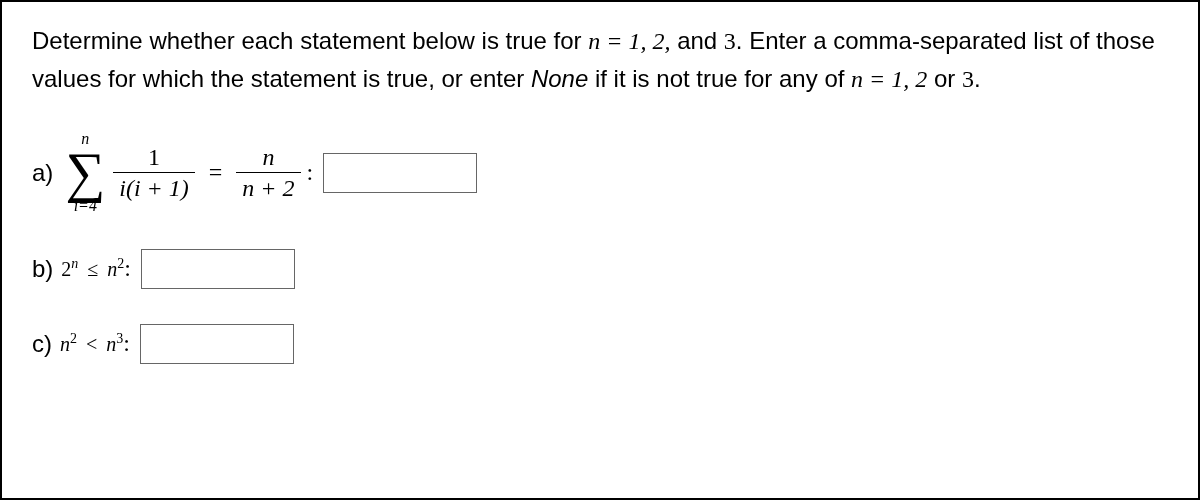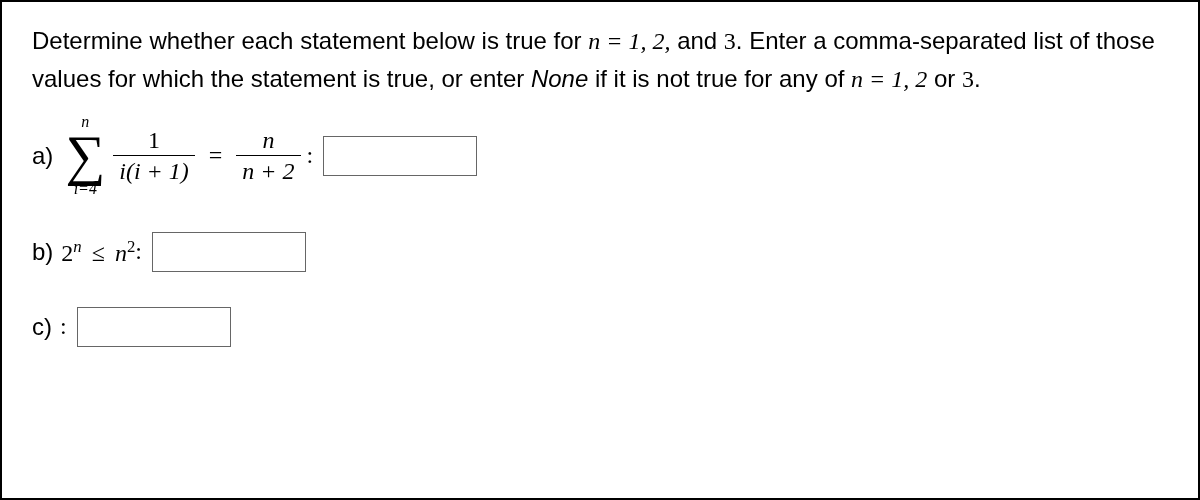--- a/index.html
+++ b/index.html
@@ -12,21 +12,21 @@
     box-sizing: border-box;
     width: 1200px;
     height: 500px;
     border: 2px solid #000;
     padding: 20px 30px;
   }
   .instructions {
     font-size: 24px;
     line-height: 1.55;
     color: #000;
-    margin-bottom: 16px;
+    margin-bottom: 33px;
   }
   .mathvar {
     font-family: "Times New Roman", Times, serif;
     font-style: italic;
   }
   .mathup {
     font-family: "Times New Roman", Times, serif;
     font-style: normal;
   }
   .italic-label {
@@ -89,21 +89,21 @@
     padding: 2px 6px 0 6px;
   }
   .eq {
     font-family: "Times New Roman", Times, serif;
     font-size: 24px;
     margin: 0 10px;
   }
   .expr {
     font-family: "Times New Roman", Times, serif;
     font-style: italic;
-    font-size: 24px;
+    font-size: 20px;
   }
   .sup {
     font-size: 0.7em;
     vertical-align: super;
     font-style: normal;
   }
   .supi {
     font-size: 0.7em;
     vertical-align: super;
     font-style: italic;
@@ -147,17 +147,21 @@
     <span class="expr">
       <span class="mathup">2</span><span class="supi">n</span>
       <span class="le">≤</span>
       <span>n</span><span class="sup">2</span></span>
       <span class="mathup" style="margin-right:6px;font-size:24px;">:</span>
     <input class="answer-box" type="text" value="" style="">
   </div>
 
   <div class="problem" style="margin-bottom:0;">
     <span class="plabel">c)</span>
+    <span class="expr">
+      <span>n</span><span class="sup">2</span>
+      <span class="le">&lt;</span>
+      <span>n</span><span class="sup">3</span></span>
       <span class="mathup" style="margin-right:6px;font-size:24px;">:</span>
     <input class="answer-box" type="text" value="" style="">
   </div>
 
 </div>
 
 </body></html>

